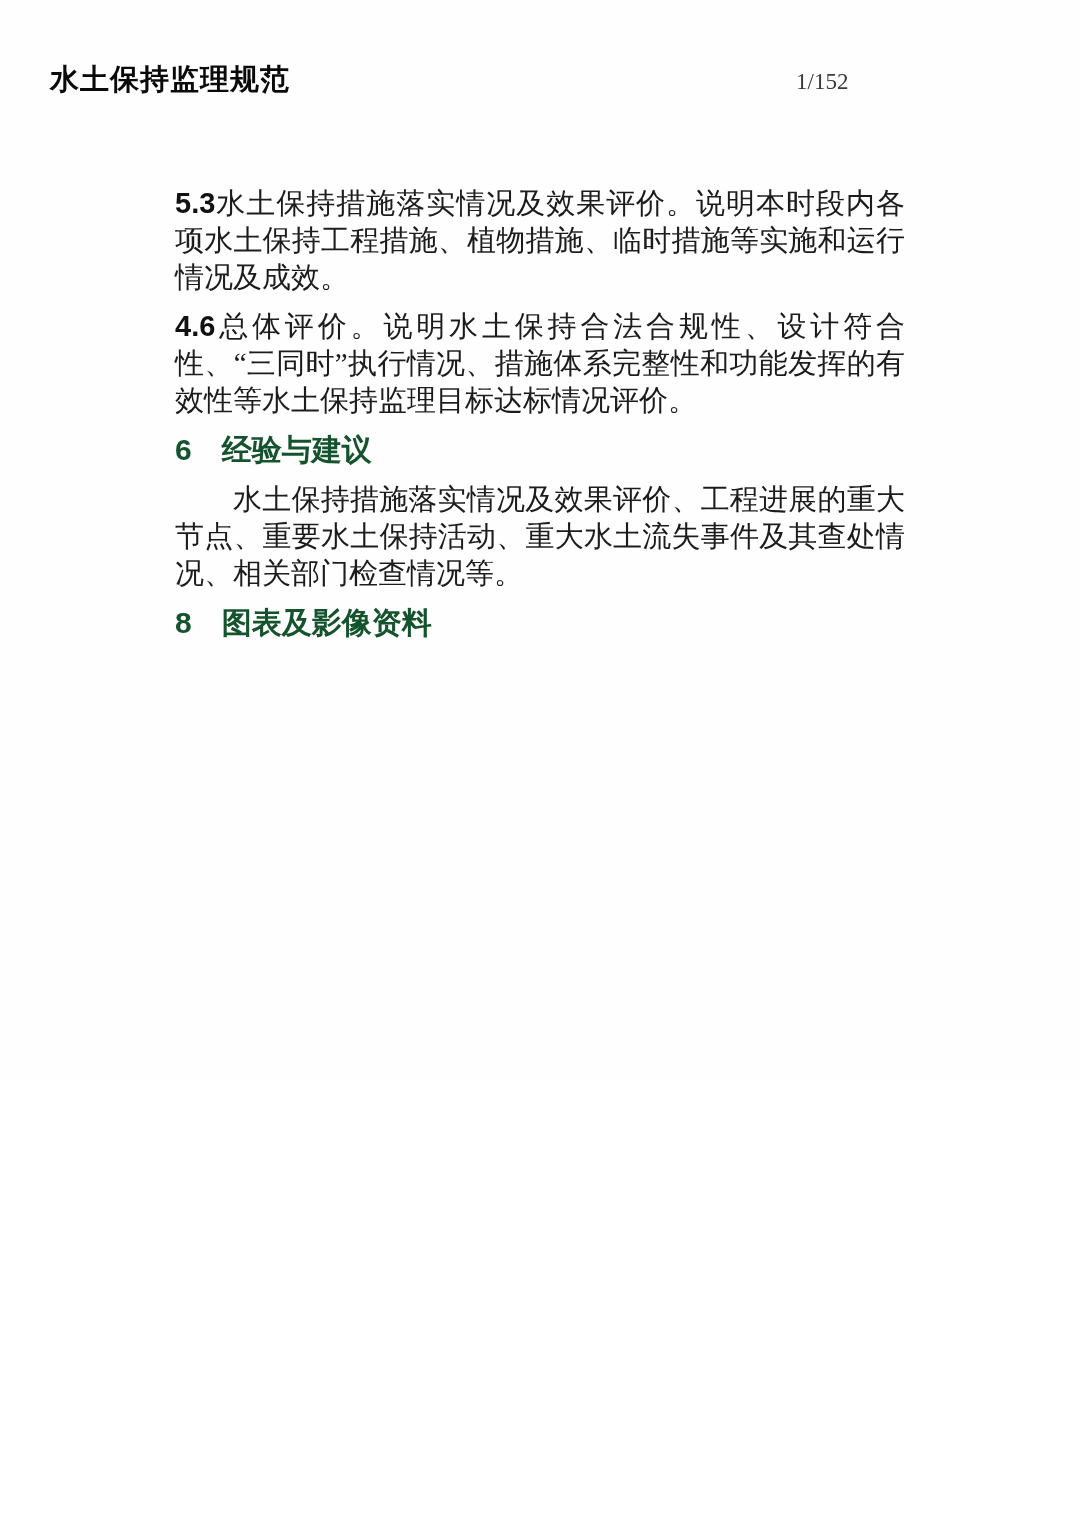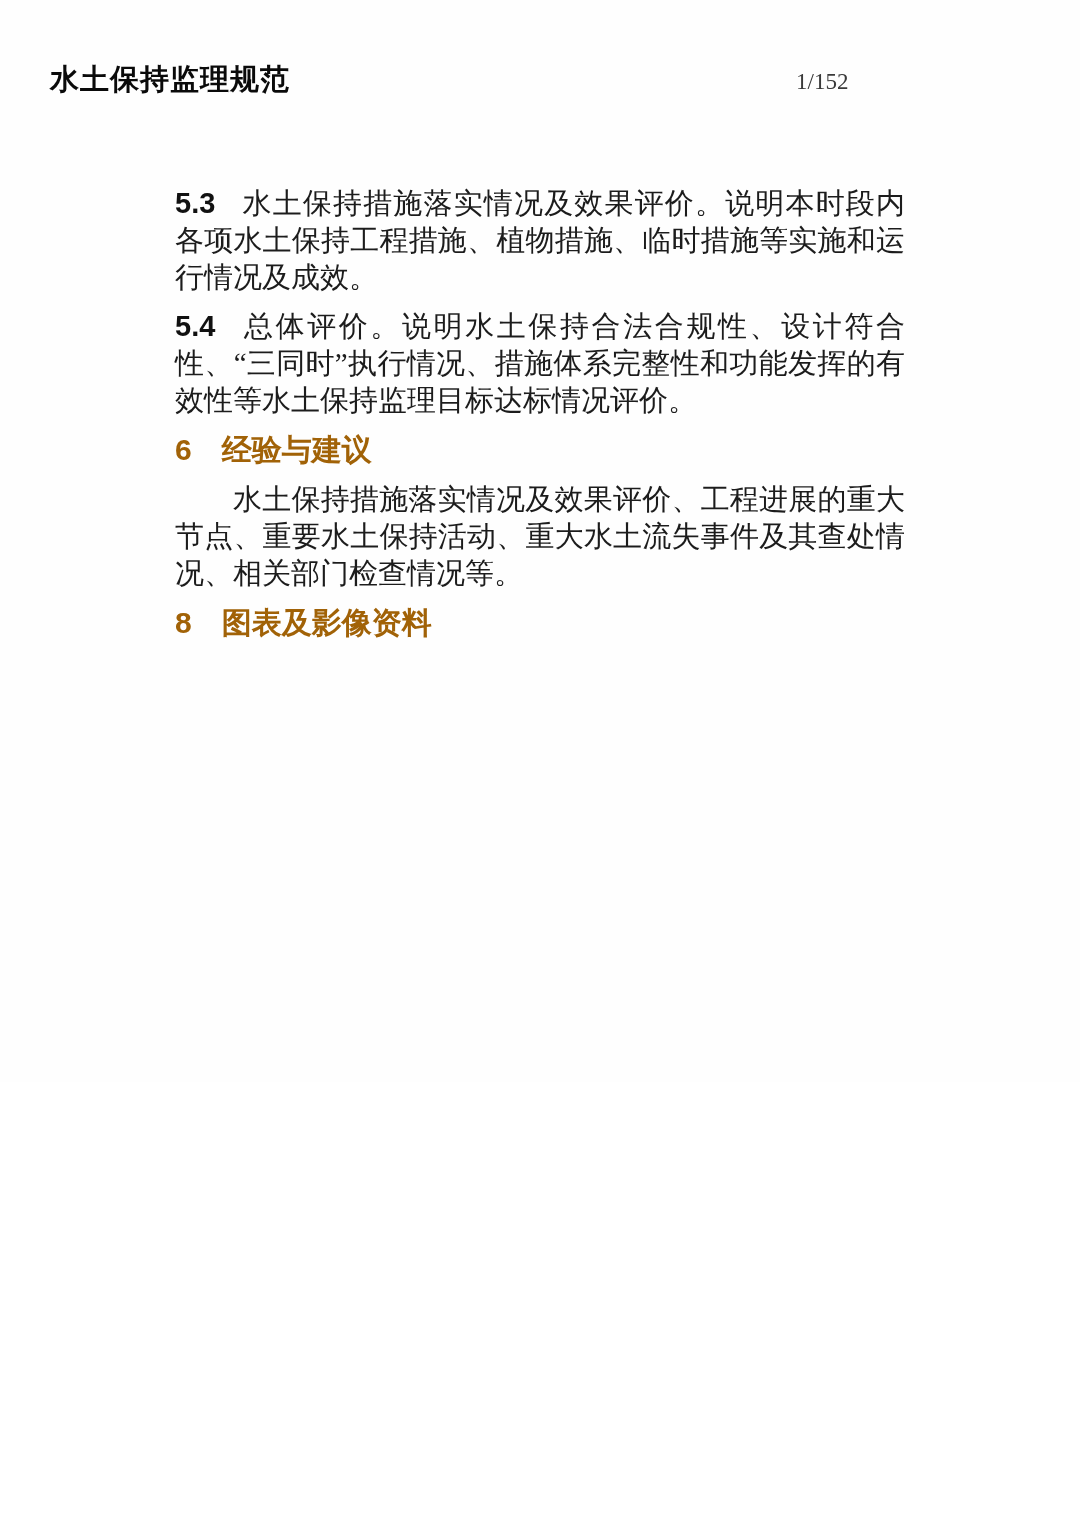--- a/index.html
+++ b/index.html
@@ -53,33 +53,32 @@
     text-align: justify;
     text-justify: inter-character;
     color: #1c1c1c;
   }
   .clause:after, .para:after { 
     content: "";
   }
   .clause-num {
     font-family: "Liberation Sans", sans-serif;
     font-weight: bold;
-    margin-right: 26px;
     color: #111;
   }
   .para {
     text-indent: 58px;
   }
   .sec-heading {
     margin: 10px 0 12px 0;
     font-family: "Liberation Sans", sans-serif;
     font-weight: bold;
     font-size: 30px;
     line-height: 38px;
-    color: #a16207;
+    color: #14532d;
   }
   .sec-num {
     margin-right: 30px;
   }
   
   .page-number {
     position: absolute;
     left: 207px;
     top: 1357px;
     font-family: Liberation Serif, serif;
@@ -93,21 +92,21 @@
 <div class="page">
 
   <div class="doc-title">水土保持监理规范</div>
 
   <div class="page-indicator">1/152</div>
 
   <div class="doc-body">
 
     <p class="clause"><span class="clause-num">5.3</span><span>水土保持措施落实情况及效果评价。说明本时段内各项水土保持工程措施、植物措施、临时措施等实施和运行情况及成效。</span></p>
 
-    <p class="clause"><span class="clause-num">5.4</span><span>总体评价。说明水土保持合法合规性、设计符合性、“三同时”执行情况、措施体系完整性和功能发挥的有效性等水土保持监理目标达标情况评价。</span></p>
+    <p class="clause"><span class="clause-num">4.6</span><span>总体评价。说明水土保持合法合规性、设计符合性、“三同时”执行情况、措施体系完整性和功能发挥的有效性等水土保持监理目标达标情况评价。</span></p>
 
     <h2 class="sec-heading"><span class="sec-num">6</span><span>经验与建议</span></h2>
 
 
 
     <p class="para"><span>水土保持措施落实情况及效果评价、工程进展的重大节点、重要水土保持活动、重大水土流失事件及其查处情况、相关部门检查情况等。</span></p>
 
     <h2 class="sec-heading"><span class="sec-num">8</span><span>图表及影像资料</span></h2>
 
   </div>

